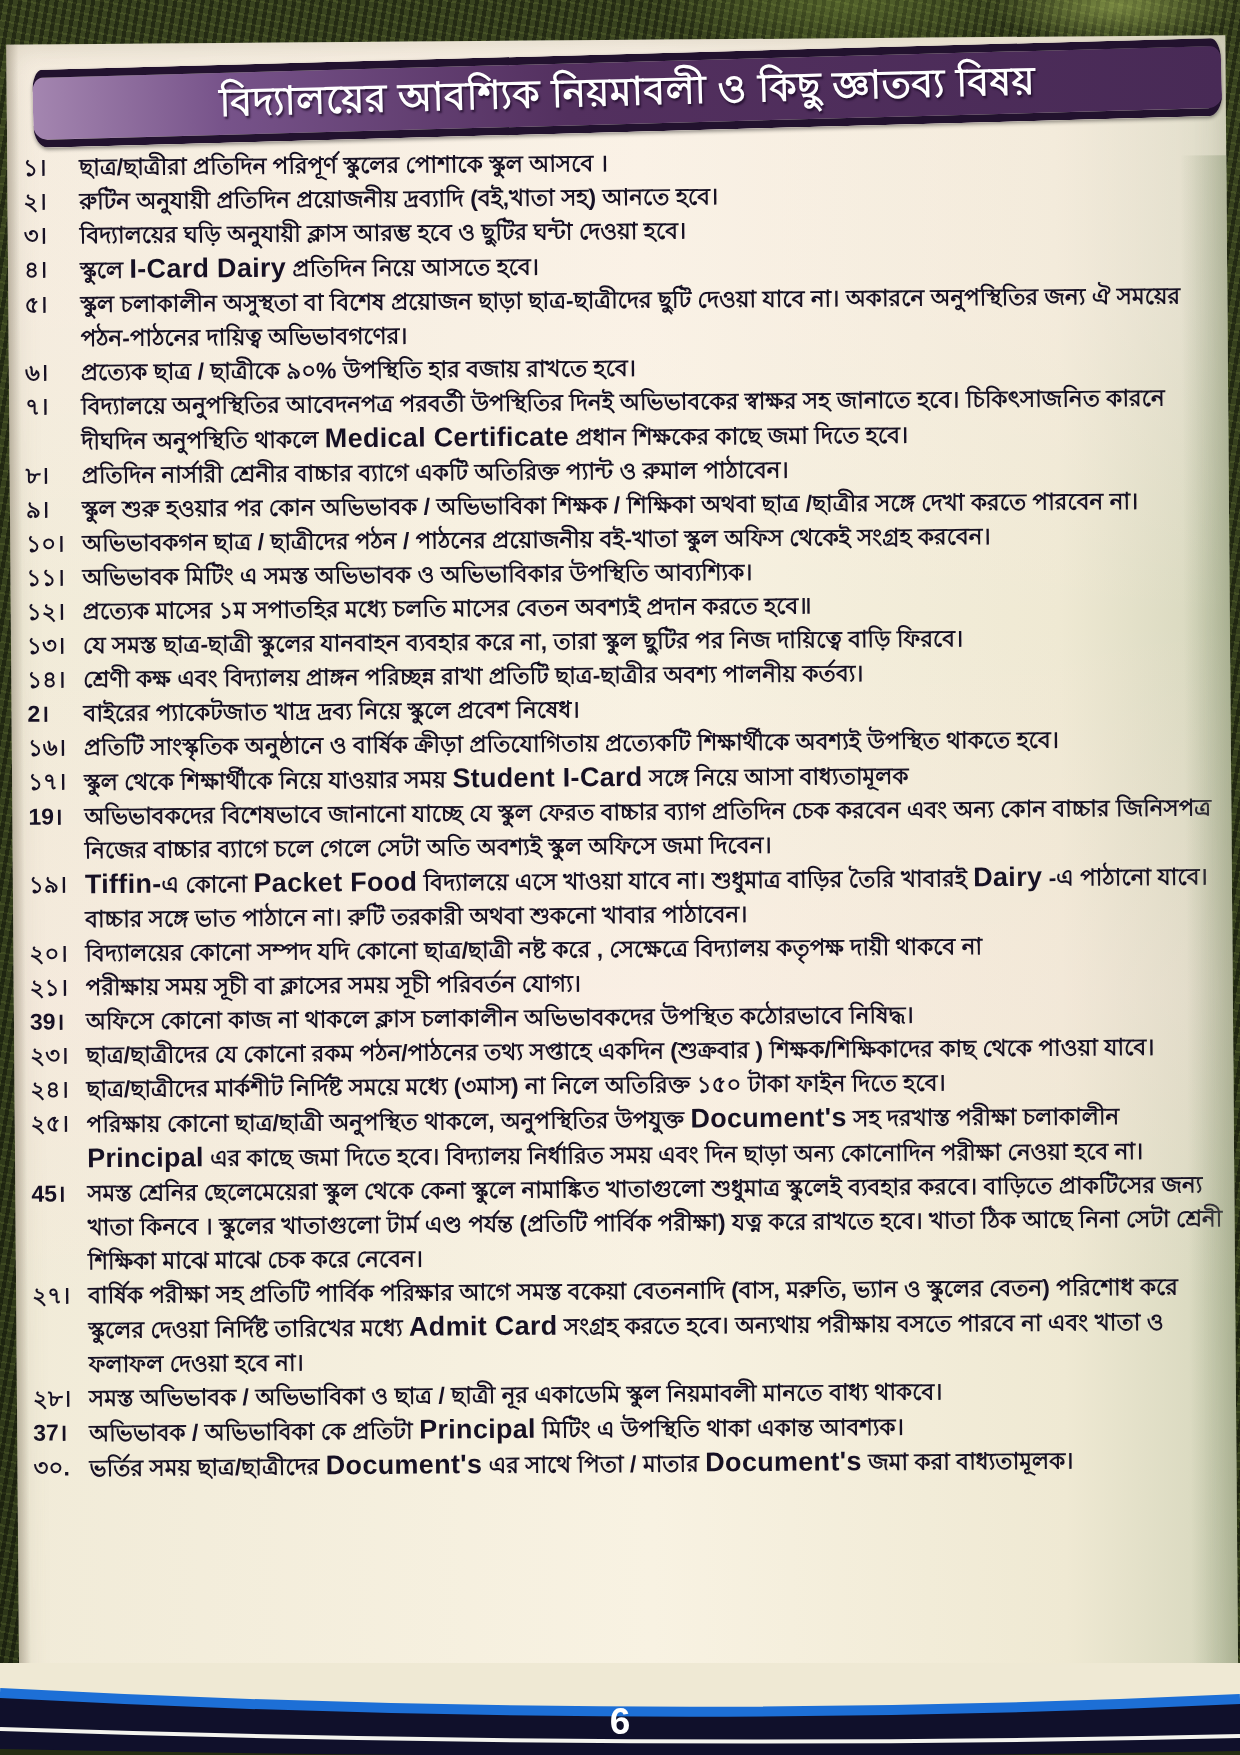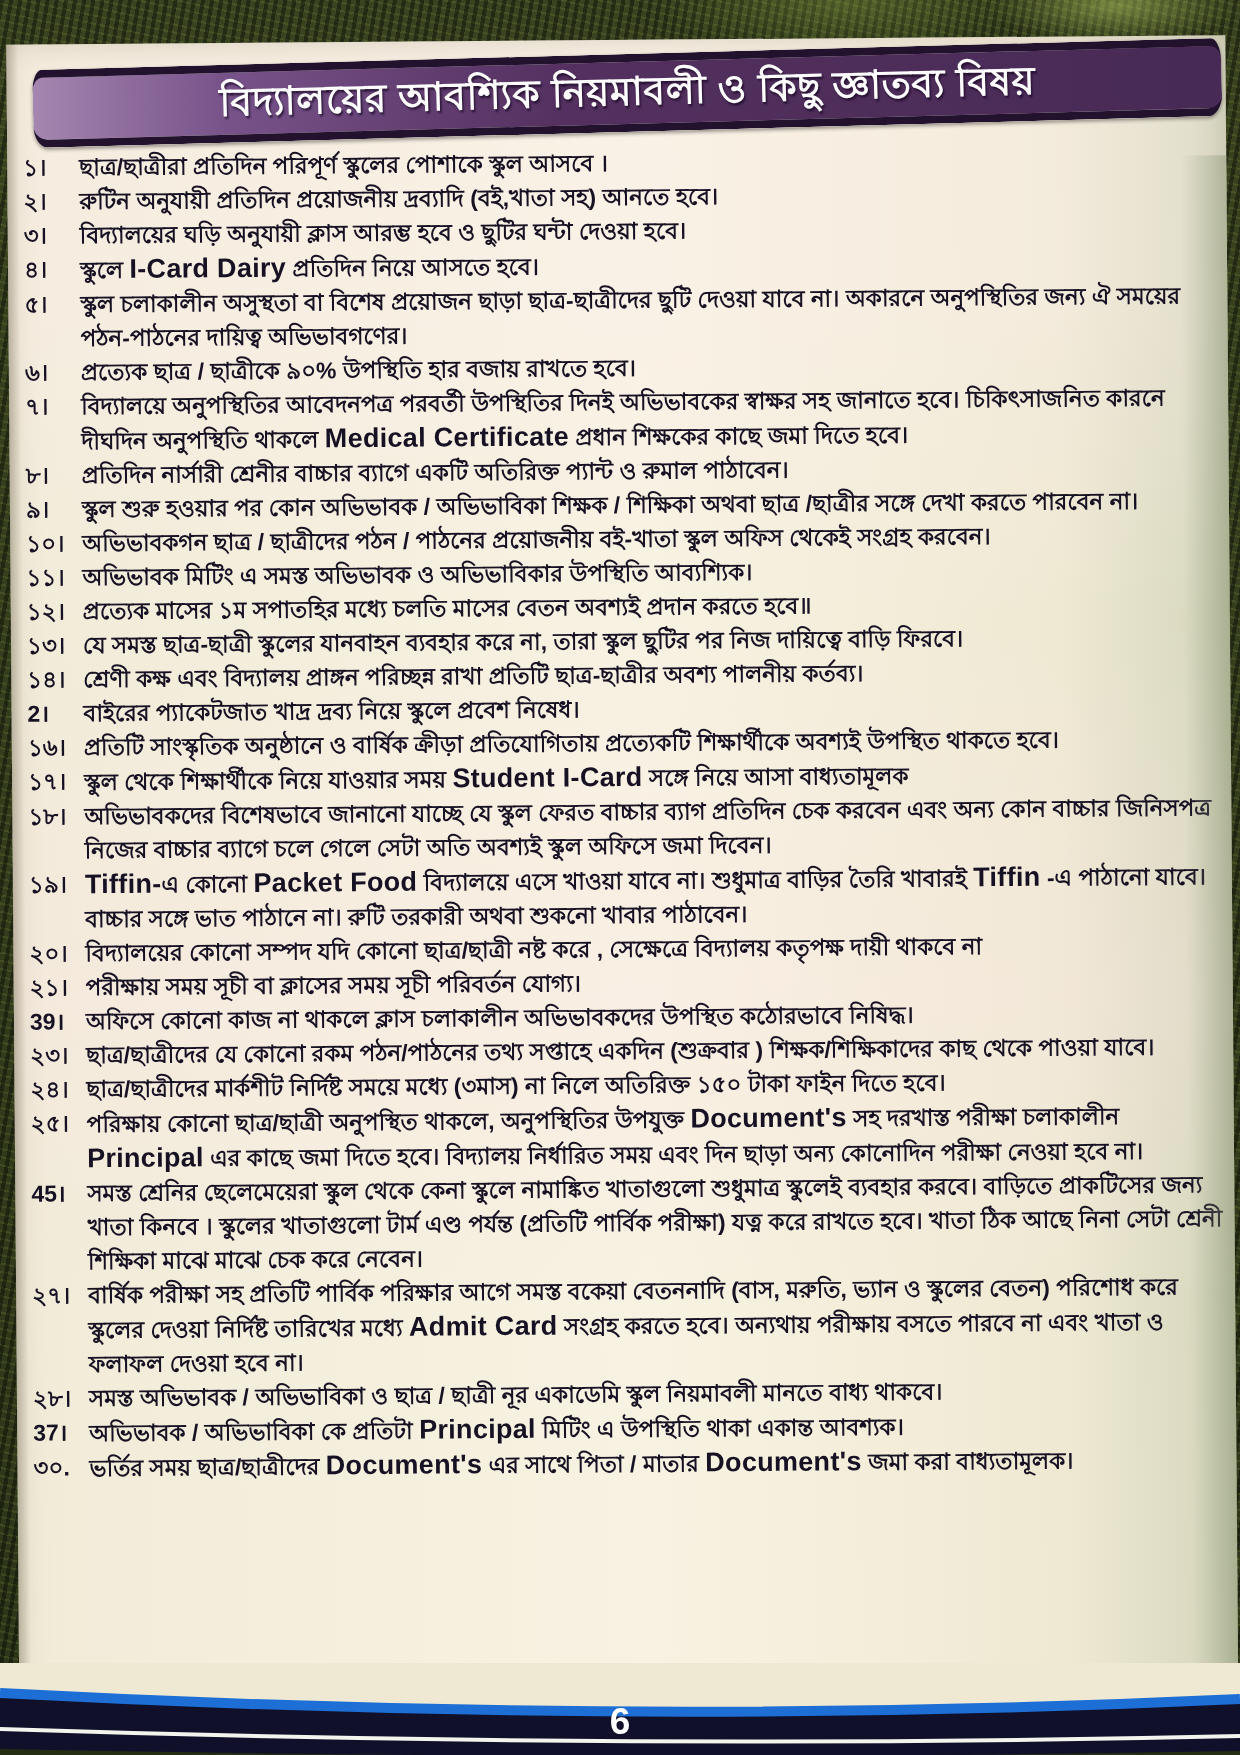--- a/index.html
+++ b/index.html
@@ -127,26 +127,26 @@
       </div>
       <div class="rule">
         <span class="num">১৬।</span>
         <span class="body"><span>প্রতিটি সাংস্কৃতিক অনুষ্ঠানে ও বার্ষিক ক্রীড়া প্রতিযোগিতায় প্রত্যেকটি শিক্ষার্থীকে অবশ্যই উপস্থিত থাকতে হবে।</span></span>
       </div>
       <div class="rule">
         <span class="num">১৭।</span>
         <span class="body"><span>স্কুল থেকে শিক্ষার্থীকে নিয়ে যাওয়ার সময় </span><span class="en">Student I-Card</span><span> সঙ্গে নিয়ে আসা বাধ্যতামূলক</span></span>
       </div>
       <div class="rule">
-        <span class="num">১৮।</span>
+        <span class="num">19।</span>
         <span class="body"><span>অভিভাবকদের বিশেষভাবে জানানো যাচ্ছে যে স্কুল ফেরত বাচ্চার ব্যাগ প্রতিদিন চেক করবেন এবং অন্য কোন বাচ্চার জিনিসপত্র নিজের বাচ্চার ব্যাগে চলে গেলে সেটা অতি অবশ্যই স্কুল অফিসে জমা দিবেন।</span></span>
       </div>
       <div class="rule">
         <span class="num">১৯।</span>
-        <span class="body"><span class="en">Tiffin-</span><span>এ কোনো </span><span class="en">Packet Food</span><span> বিদ্যালয়ে এসে খাওয়া যাবে না। শুধুমাত্র বাড়ির তৈরি খাবারই </span><span class="en">Tiffin</span><span> -এ পাঠানো যাবে। বাচ্চার সঙ্গে ভাত পাঠানে না। রুটি তরকারী অথবা শুকনো খাবার পাঠাবেন।</span></span>
+        <span class="body"><span class="en">Tiffin-</span><span>এ কোনো </span><span class="en">Packet Food</span><span> বিদ্যালয়ে এসে খাওয়া যাবে না। শুধুমাত্র বাড়ির তৈরি খাবারই </span><span class="en">Dairy</span><span> -এ পাঠানো যাবে। বাচ্চার সঙ্গে ভাত পাঠানে না। রুটি তরকারী অথবা শুকনো খাবার পাঠাবেন।</span></span>
       </div>
       <div class="rule">
         <span class="num">২০।</span>
         <span class="body"><span>বিদ্যালয়ের কোনো সম্পদ যদি কোনো ছাত্র/ছাত্রী নষ্ট করে , সেক্ষেত্রে বিদ্যালয় কতৃপক্ষ দায়ী থাকবে না</span></span>
       </div>
       <div class="rule">
         <span class="num">২১।</span>
         <span class="body"><span>পরীক্ষায় সময় সূচী বা ক্লাসের সময় সূচী পরিবর্তন যোগ্য।</span></span>
       </div>
       <div class="rule">

